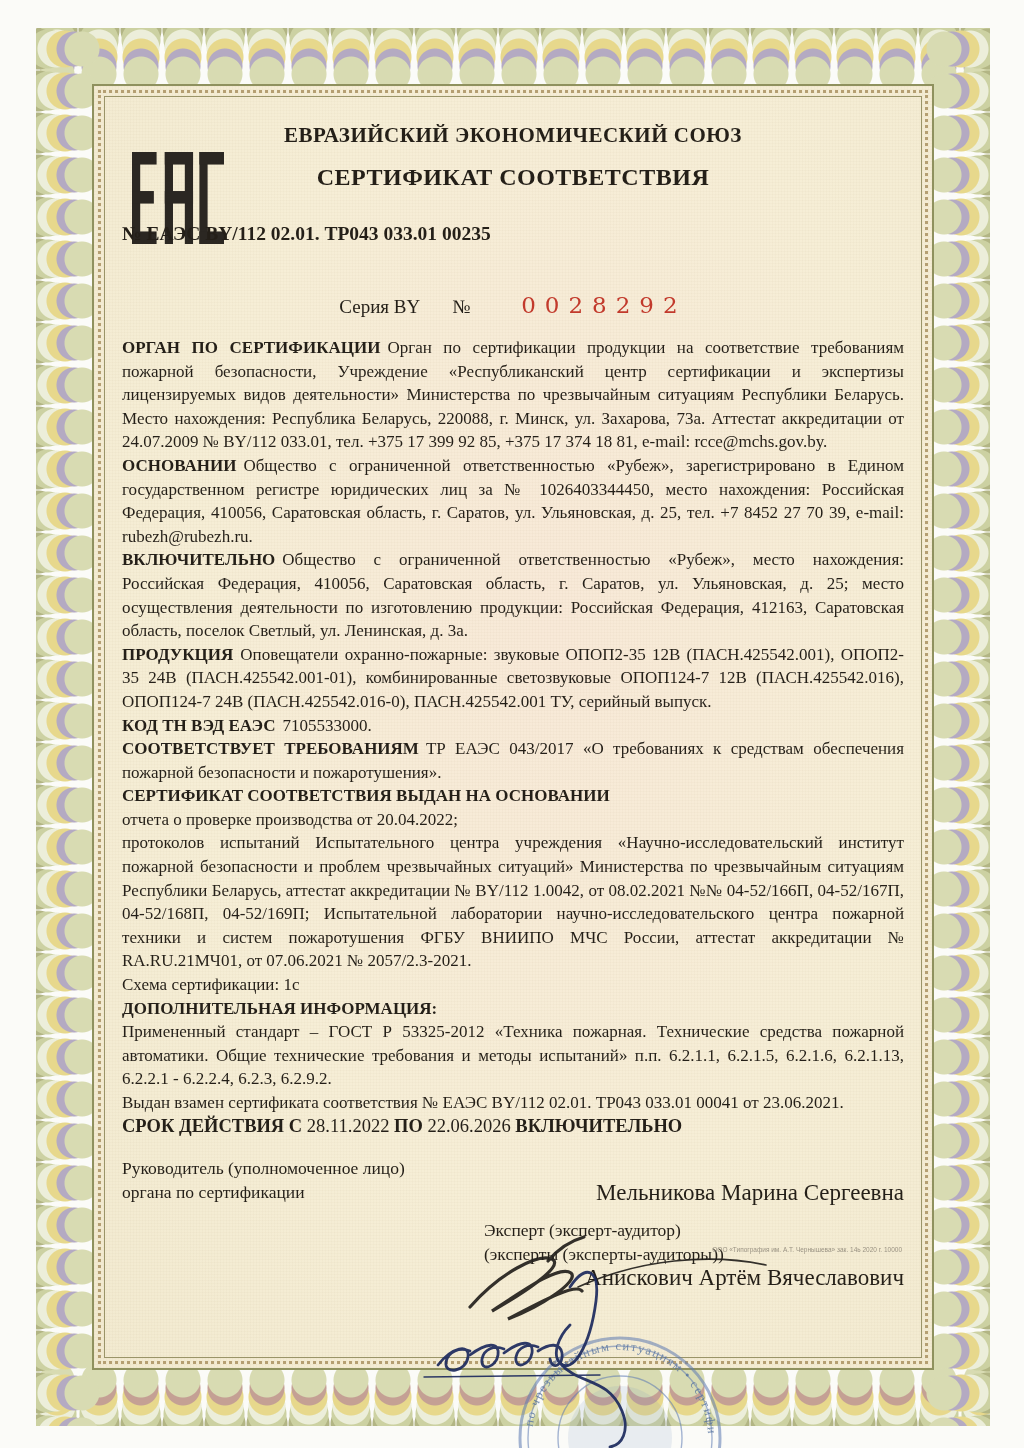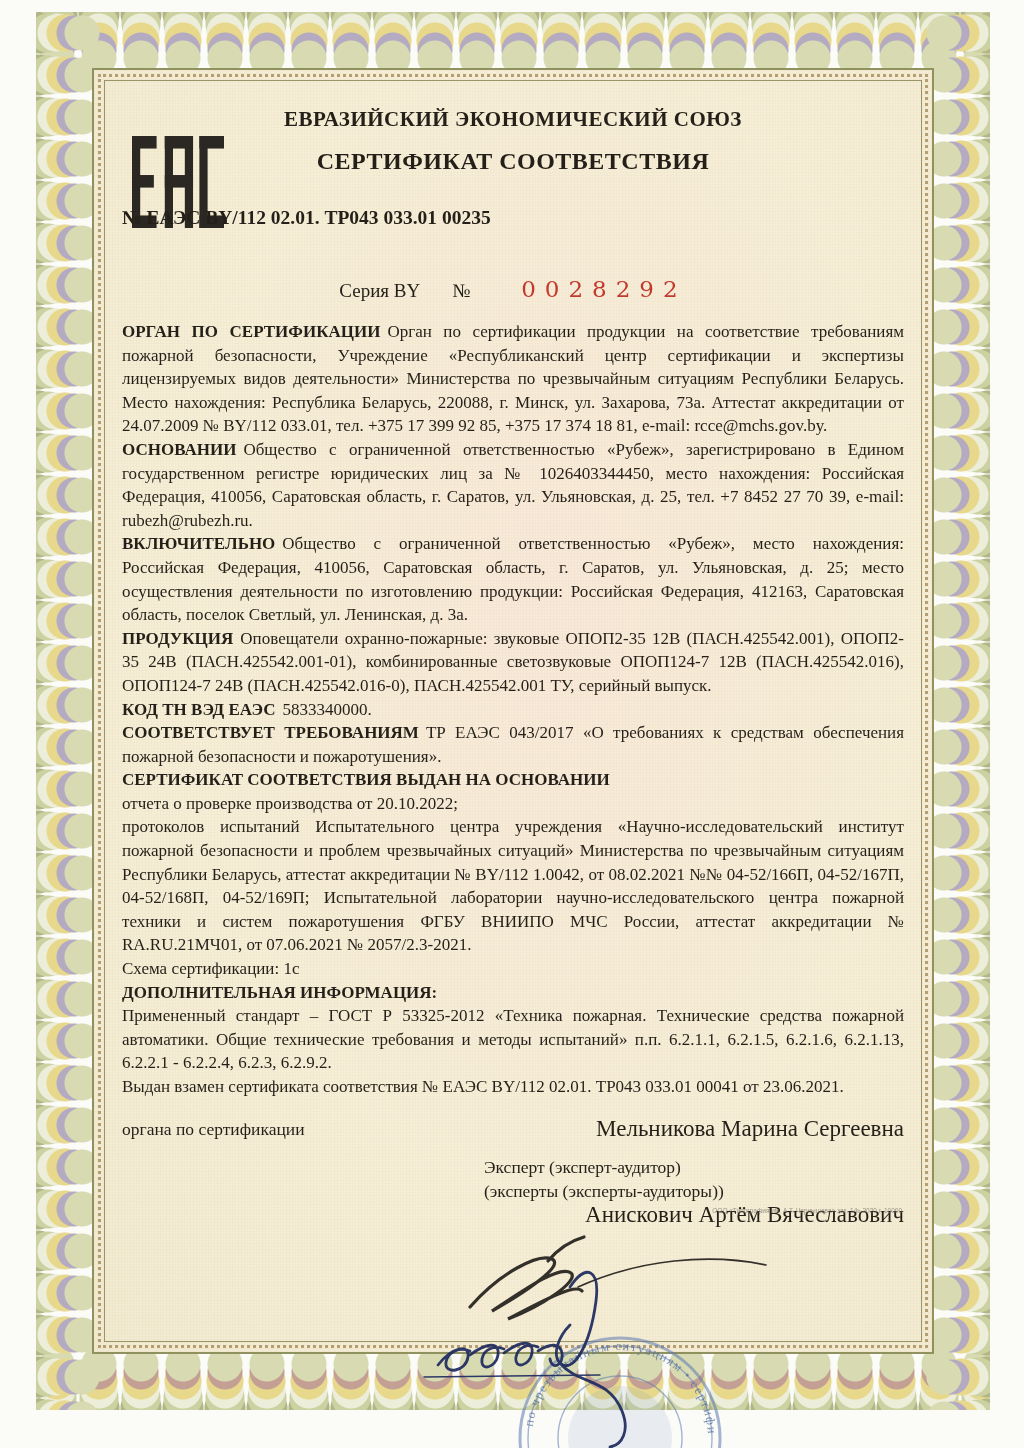--- a/index.html
+++ b/index.html
@@ -2,21 +2,21 @@
 <html><head>
 <meta charset="utf-8">
 <style>
   html,body{margin:0;padding:0;}
   body{
     width:1024px;height:1448px;position:relative;overflow:hidden;
     background:#fbfbf8;
     font-family:"Liberation Serif","DejaVu Serif",serif;
     color:#241f18;
   }
-  .cert-outer{position:absolute;left:36px;top:12px;width:954px;height:1398px;}
+  .cert-outer{position:absolute;left:36px;top:28px;width:954px;height:1398px;}
   
   .edge{position:absolute;z-index:1;}
   .edge.top{left:0;right:0;top:0;height:64px;
     background-image:
       radial-gradient(circle at 21px 46px,#d8dbb2 17px,transparent 18px),
       radial-gradient(circle at 21px 38px,#b4aac2 17px,transparent 18px),
       radial-gradient(circle at 21px 29px,#e7d88c 18px,transparent 19px),
       radial-gradient(circle at 21px 20px,#eceeda 18px,transparent 19px),
       radial-gradient(circle at 21px 12px,#ccd1a2 19px,transparent 20px),
       radial-gradient(circle at 21px 2px,#b2b584 20px,transparent 21px);
@@ -136,40 +136,48 @@
 
       <p class="just">
         <span class="lbl">ВКЛЮЧИТЕЛЬНО</span><span>Общество с ограниченной ответственностью «Рубеж», место нахождения: Российская Федерация, 410056, Саратовская область, г. Саратов, ул. Ульяновская, д. 25; место осуществления деятельности по изготовлению продукции: Российская Федерация, 412163, Саратовская область, поселок Светлый, ул. Ленинская, д. 3а.</span>
       </p>
 
       <p class="just">
         <span class="lbl">ПРОДУКЦИЯ</span><span>Оповещатели охранно-пожарные: звуковые ОПОП2-35 12В (ПАСН.425542.001), ОПОП2-35 24В (ПАСН.425542.001-01), комбинированные светозвуковые ОПОП124-7 12В (ПАСН.425542.016), ОПОП124-7 24В (ПАСН.425542.016-0), ПАСН.425542.001 ТУ, серийный выпуск.</span>
       </p>
 
       <p class="just gap16">
-        <span class="lbl">КОД ТН ВЭД ЕАЭС</span><span>5833340000.</span>
+        <span class="lbl">КОД ТН ВЭД ЕАЭС</span><span>7105533000.</span>
       </p>
 
       <p class="just">
         <span class="lbl">СООТВЕТСТВУЕТ ТРЕБОВАНИЯМ</span><span>ТР ЕАЭС 043/2017 «О требованиях к средствам обеспечения пожарной безопасности и пожаротушения».</span>
       </p>
 
       <p class="bold-line">СЕРТИФИКАТ СООТВЕТСТВИЯ ВЫДАН НА ОСНОВАНИИ</p>
-      <p class="just">отчета о проверке производства от 20.10.2022;</p>
+      <p class="just">отчета о проверке производства от 20.04.2022;</p>
       <p class="just">протоколов испытаний Испытательного центра учреждения «Научно-исследовательский институт пожарной безопасности и проблем чрезвычайных ситуаций» Министерства по чрезвычайным ситуациям Республики Беларусь, аттестат аккредитации № BY/112 1.0042, от 08.02.2021 №№ 04-52/166П, 04-52/167П, 04-52/168П, 04-52/169П; Испытательной лаборатории научно-исследовательского центра пожарной техники и систем пожаротушения ФГБУ ВНИИПО МЧС России, аттестат аккредитации № RA.RU.21МЧ01, от 07.06.2021 № 2057/2.3-2021.</p>
       <p class="just">Схема сертификации: 1с</p>
 
       <p class="bold-line gap14">ДОПОЛНИТЕЛЬНАЯ ИНФОРМАЦИЯ:</p>
       <p class="just">Примененный стандарт – ГОСТ Р 53325-2012 «Техника пожарная. Технические средства пожарной автоматики. Общие технические требования и методы испытаний» п.п. 6.2.1.1, 6.2.1.5, 6.2.1.6, 6.2.1.13, 6.2.2.1 - 6.2.2.4, 6.2.3, 6.2.9.2.</p>
       <p class="just">Выдан взамен сертификата соответствия № ЕАЭС BY/112 02.01. ТР043 033.01 00041 от 23.06.2021.</p>
 
+      <p class="validity">
+        <b>СРОК ДЕЙСТВИЯ С</b>
+        <span>28.11.2022</span>
+        <b>ПО</b>
+        <span>22.06.2026</span>
+        <b>ВКЛЮЧИТЕЛЬНО</b>
+      </p>
 
       <div class="sig-block">
         <div class="sig-row">
           <div class="sig-roles">
+            <div>Руководитель (уполномоченное лицо)</div>
             <div>органа по сертификации</div>
           </div>
           <div class="sig-name">Мельникова Марина Сергеевна</div>
         </div>
         <div class="sig-row second">
           <div class="sig-roles">
             <div>Эксперт (эксперт-аудитор)</div>
             <div>(эксперты (эксперты-аудиторы))</div>
           </div>
           <div class="sig-name">Анискович Артём Вячеславович</div>

